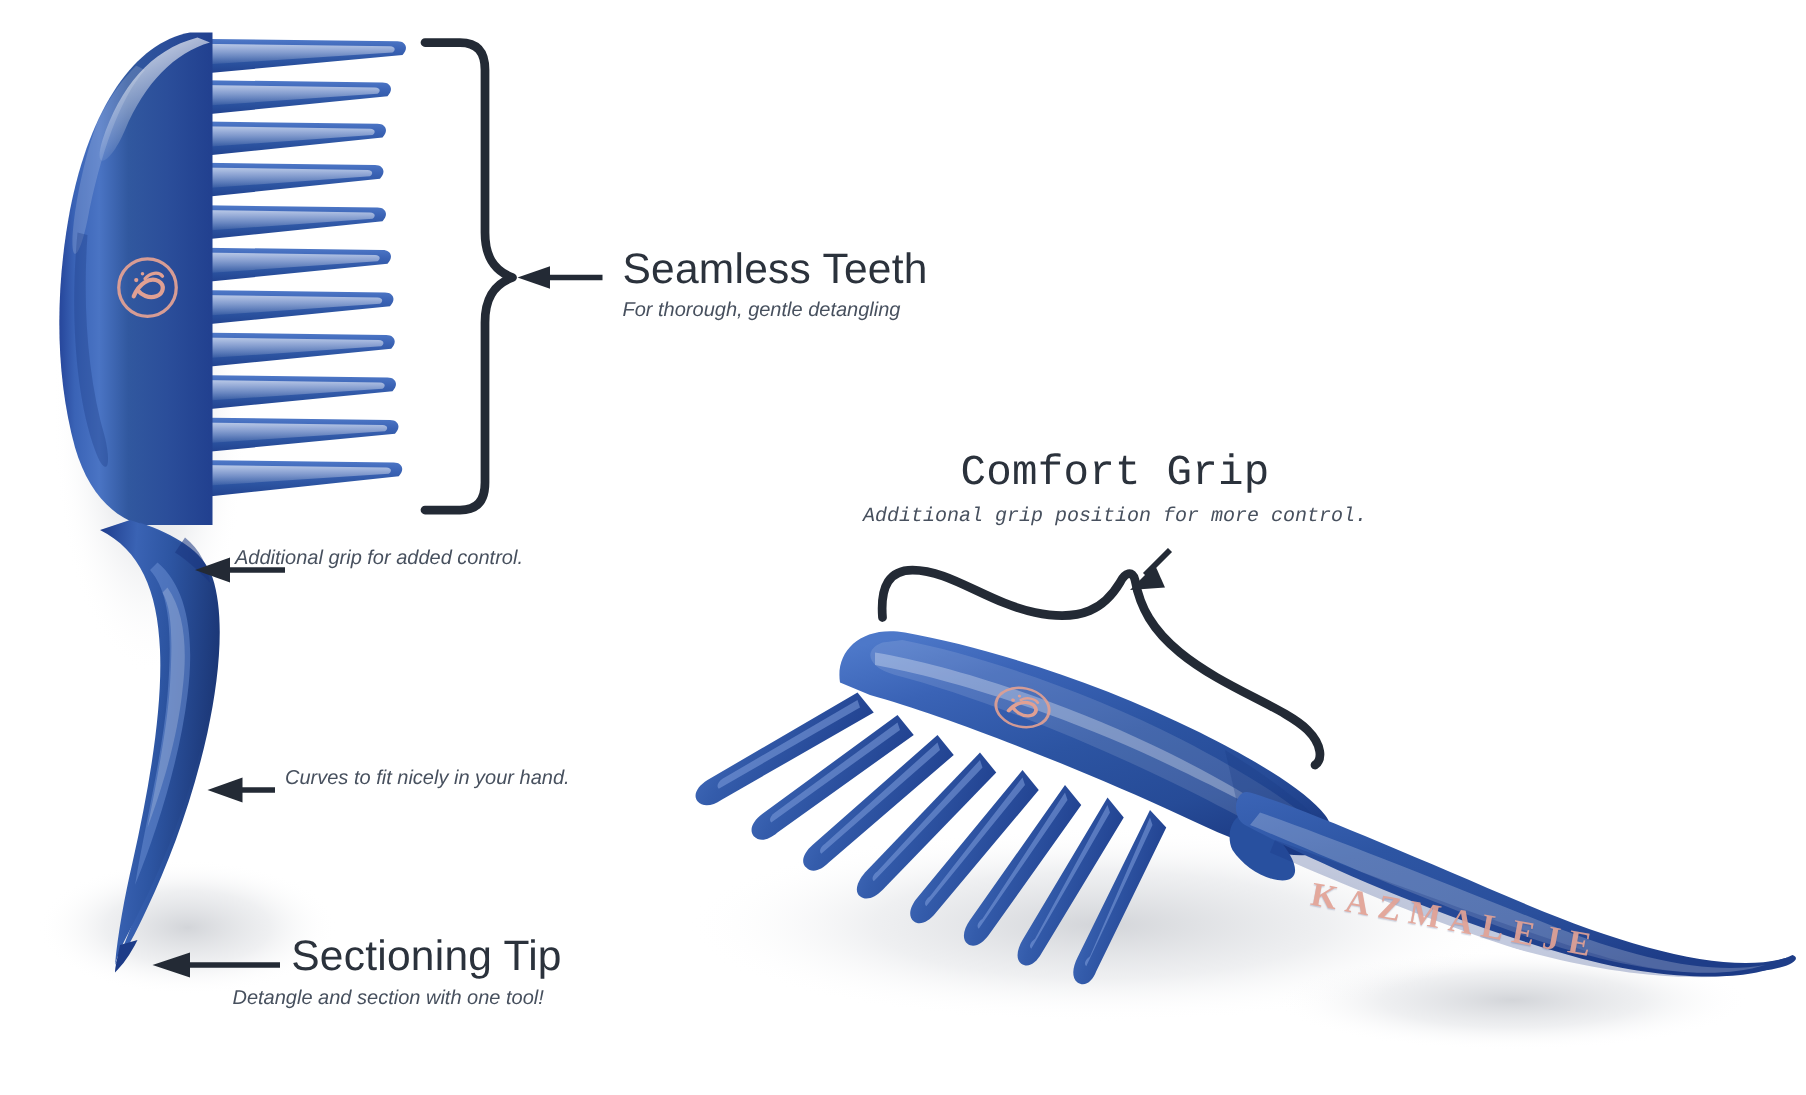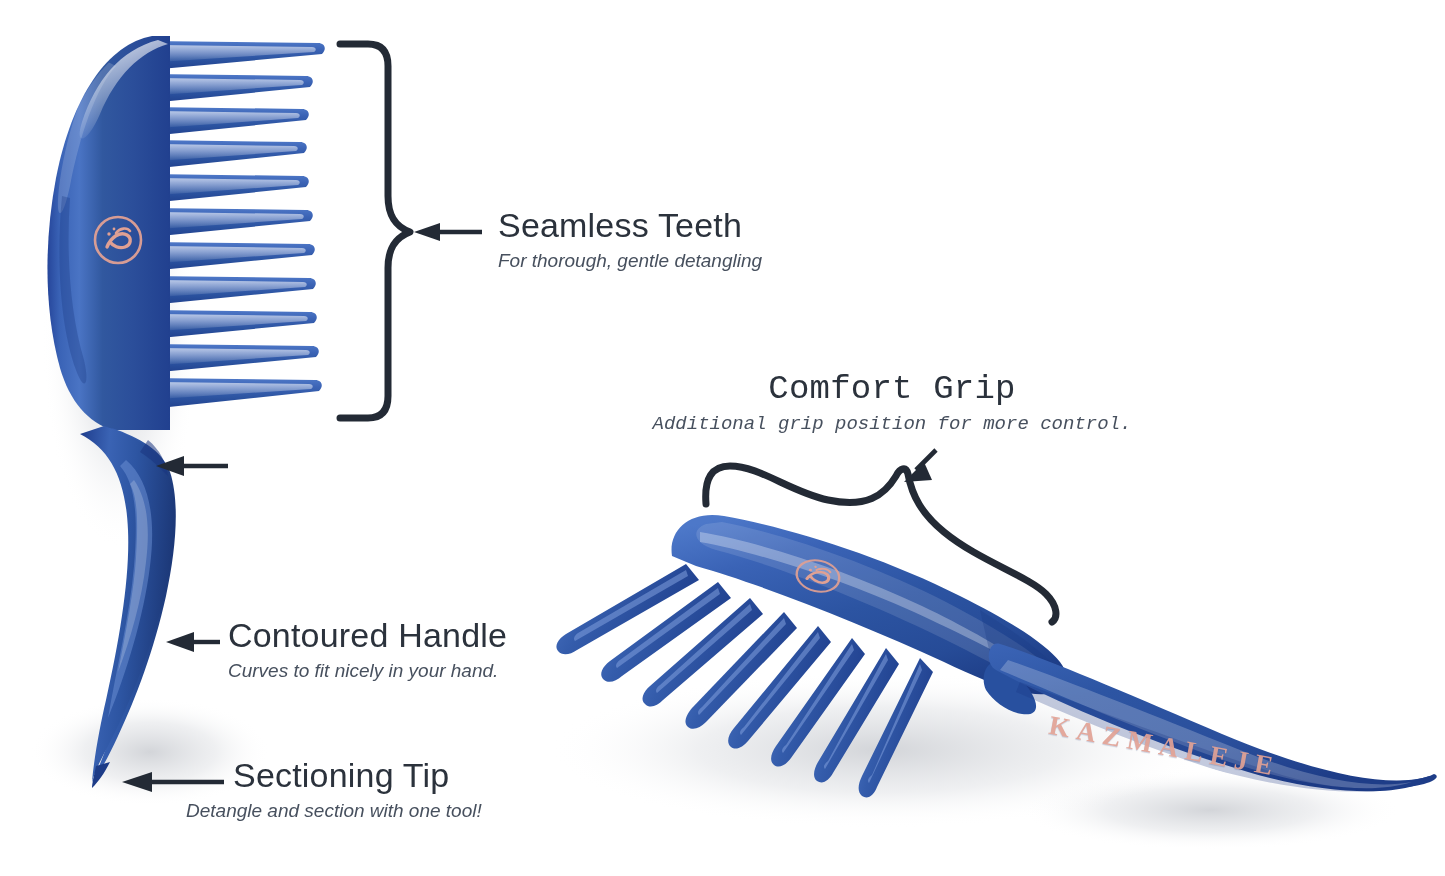--- a/index.html
+++ b/index.html
@@ -8,21 +8,20 @@
     padding: 0;
     background: #ffffff;
   }
   #stage {
     position: relative;
     width: 1445px;
     height: 860px;
     background: #ffffff;
     overflow: hidden;
     font-family: "Liberation Sans", sans-serif;
-    margin-top: 10px;
   }
   #stage svg.layer {
     position: absolute;
     left: 0;
     top: 0;
     width: 1445px;
     height: 876px;
   }
   
   .callout {
@@ -31,21 +30,21 @@
     white-space: nowrap;
   }
   .callout .title {
     font-size: 34px;
     font-weight: 400;
     letter-spacing: 0.2px;
     line-height: 1.05;
     color: #2b323c;
   }
   .callout .subtitle {
-    font-size: 19px;
+    font-size: 16px;
     font-style: italic;
     font-weight: 400;
     color: #47505e;
     line-height: 1.25;
     margin-top: 5px;
   }
   .callout.align-left  { text-align: left; }
   .callout.align-center{ text-align: center; }
 
   
@@ -392,24 +391,24 @@
       </g>
     </g>
   </svg>
 
   <div class="callout align-left" id="co-seamless">
     <div class="title">Seamless Teeth</div>
     <div class="subtitle">For thorough, gentle detangling</div>
   </div>
 
   <div class="callout align-left" id="co-thumb">
+    <div class="subtitle">Additional grip for added control.</div>
   </div>
 
   <div class="callout align-left" id="co-contoured">
-    <div class="title">Contoured Handle</div>
     <div class="subtitle">Curves to fit nicely in your hand.</div>
   </div>
 
   <div class="callout align-left" id="co-section">
     <div class="title">Sectioning Tip</div>
     <div class="subtitle">Detangle and section with one tool!</div>
   </div>
 
   <div class="callout align-center" id="co-comfort">
     <div class="title">Comfort Grip</div>

